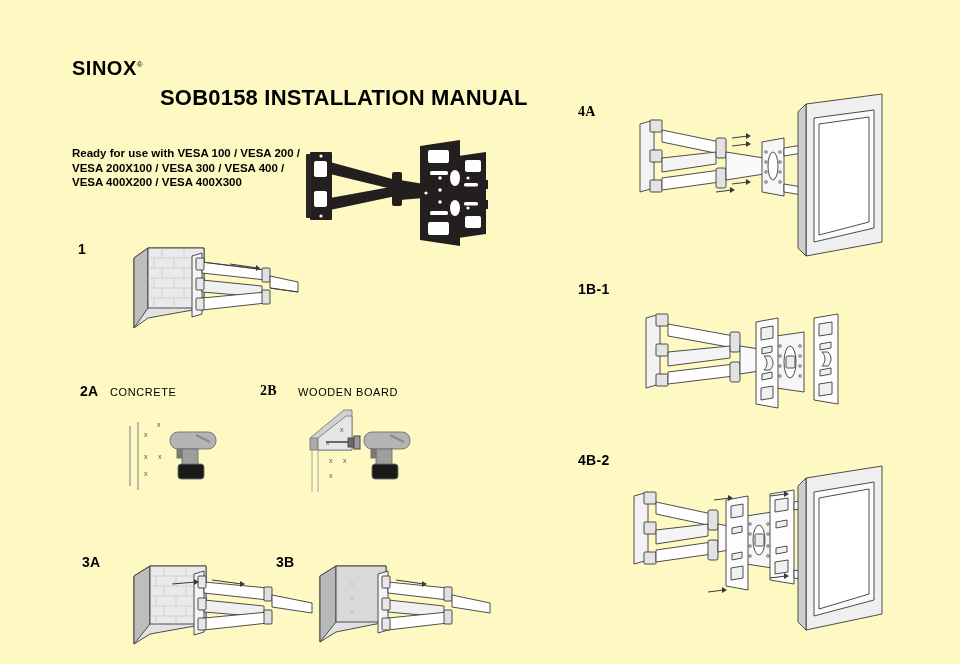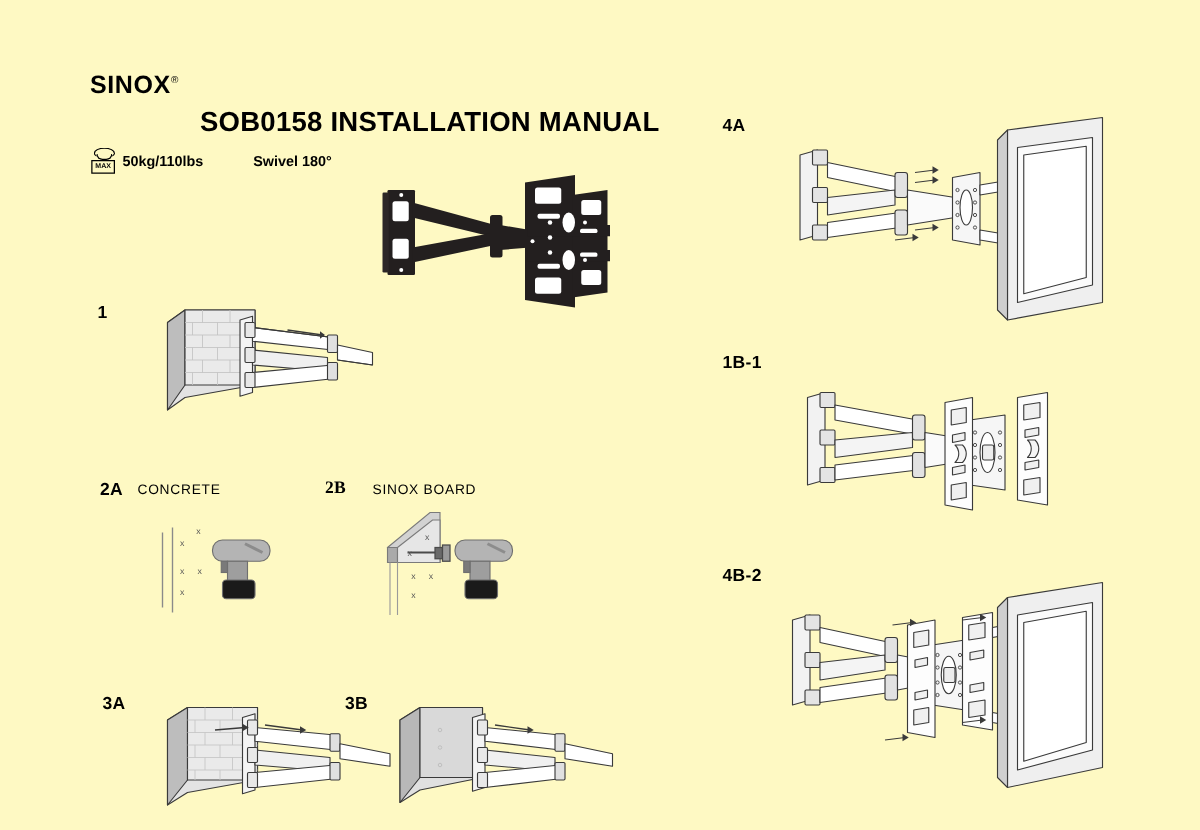--- a/index.html
+++ b/index.html
@@ -127,30 +127,26 @@
 <body>
 
 <div class="page">
 
   <div class="brand">
     <span>SINOX</span><span class="rmark">®</span>
   </div>
 
   <div class="doc-title">SOB0158 INSTALLATION MANUAL</div>
 
-  <div class="spec-row">
-    <div class="max-icon">
-      <div class="handle"></div>
-      <div class="handle2"></div>
-      <div class="body">MAX</div>
-    </div>
-    <span class="weight-text">50kg/110lbs</span>
-    <span class="swivel-text">Swivel 180°</span>
-  </div>
-
+
+  <div class="vesa-block">
+    <div>Ready for use with VESA 100 / VESA 200 /</div>
+    <div>VESA 200X100 / VESA 300 / VESA 400 /</div>
+    <div>VESA 400X200 / VESA 400X300</div>
+  </div>
 
   <div class="fig" style="left:300px; top:128px;">
     <svg width="195" height="160" viewBox="0 0 195 160">
       <g fill="#231f1f">
 
         <rect x="10" y="24" width="22" height="68" rx="1"></rect>
         <rect x="6" y="26" width="5" height="64" rx="1" fill="#2c2727"></rect>
         <rect x="14" y="33" width="13" height="16" rx="2" fill="#ffffff"></rect>
         <rect x="14" y="63" width="13" height="16" rx="2" fill="#ffffff"></rect>
         <circle cx="21" cy="28" r="1.6" fill="#ffffff"></circle>
@@ -255,21 +251,21 @@
         <rect x="46" y="28" width="46" height="17" rx="8" fill="#b4b4b4"></rect>
         <path d="M72 31 L86 38" stroke="#8c8c8c" stroke-width="2.4"></path>
         <rect x="58" y="45" width="16" height="16" fill="#9e9e9e"></rect>
         <rect x="53" y="45" width="5" height="9" fill="#7a7a7a"></rect>
         <rect x="54" y="60" width="26" height="15" rx="3" fill="#1a1a1a"></rect>
       </g>
     </svg>
   </div>
 
   <div class="step-label" style="left:260px; top:383px;font-family:Liberation Serif, serif;">2B</div>
-  <div class="step-sub" style="left:298px; top:386px;">SINOX BOARD</div>
+  <div class="step-sub" style="left:298px; top:386px;">WOODEN BOARD</div>
   <div class="fig" style="left:302px; top:404px;">
     <svg width="120" height="95" viewBox="0 0 120 95">
 
       <g stroke="#7a7a7a" stroke-width="0.9">
         <path d="M8 34 L42 6 L50 6 L50 46 L16 46 Z" fill="#d2d2d2"></path>
         <path d="M8 34 L16 34 L16 46 L8 46 Z" fill="#aaaaaa"></path>
         <path d="M16 34 L44 12 L50 12 L50 46 L16 46 Z" fill="#e6e6e6"></path>
         <path d="M10 46 V88 M16 46 V88" stroke="#9a9a9a" fill="none"></path>
       </g>
 
@@ -354,21 +350,21 @@
         <rect x="132" y="48" width="8" height="14" rx="1" fill="#e0e0e0"></rect>
         <path d="M140 33 L178 41 L178 51 L140 45 Z" fill="#ffffff"></path>
         <g stroke-width="1.1">
           <path d="M84 18 L112 22"></path>
           <path d="M110 19 L115 22 L110 25 Z" fill="#3a3a3a" stroke="none"></path>
         </g>
       </g>
     </svg>
   </div>
 
-  <div class="step-label" style="left:578px; top:92px;">4A</div>
+  <div class="step-label" style="left:578px; top:104px;font-family:Liberation Serif, serif;">4A</div>
   <div class="fig" style="left:620px; top:92px;">
     <svg width="340" height="200" viewBox="0 0 340 200">
       <g fill="none" stroke="#3a3a3a" stroke-width="0.9" stroke-linejoin="round">
 
         <path d="M20 32 L34 28 L34 96 L20 100 Z" fill="#f2f2f2"></path>
         <rect x="30" y="28" width="12" height="12" rx="1" fill="#e4e4e4"></rect>
         <rect x="30" y="58" width="12" height="12" rx="1" fill="#e4e4e4"></rect>
         <rect x="30" y="88" width="12" height="12" rx="1" fill="#e4e4e4"></rect>
 
         <path d="M42 38 L100 50 L100 62 L42 50 Z" fill="#ffffff"></path>

